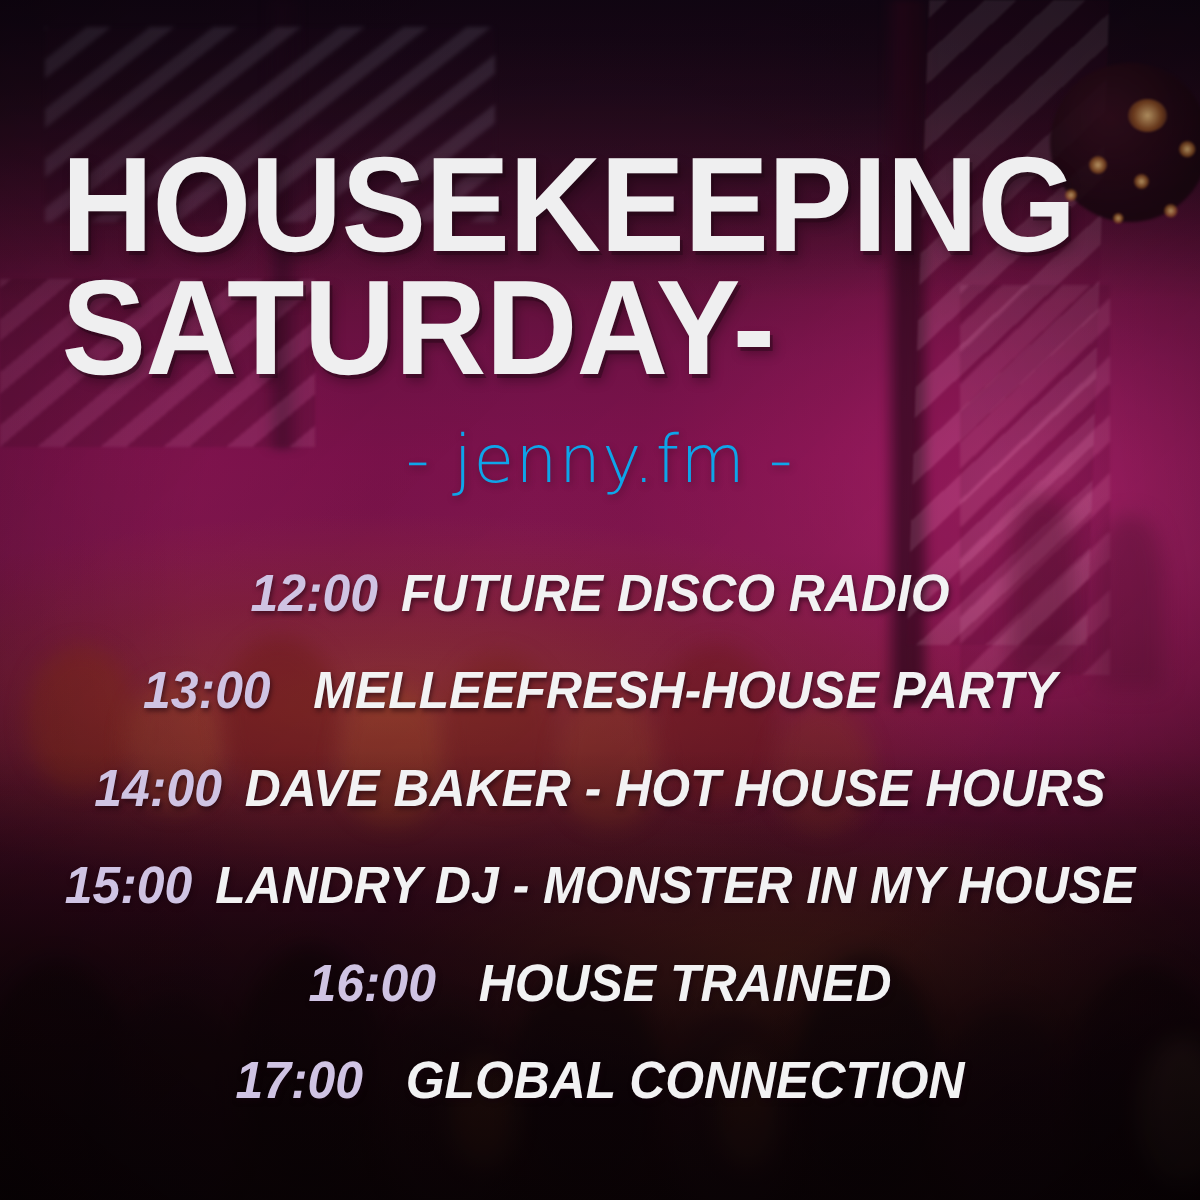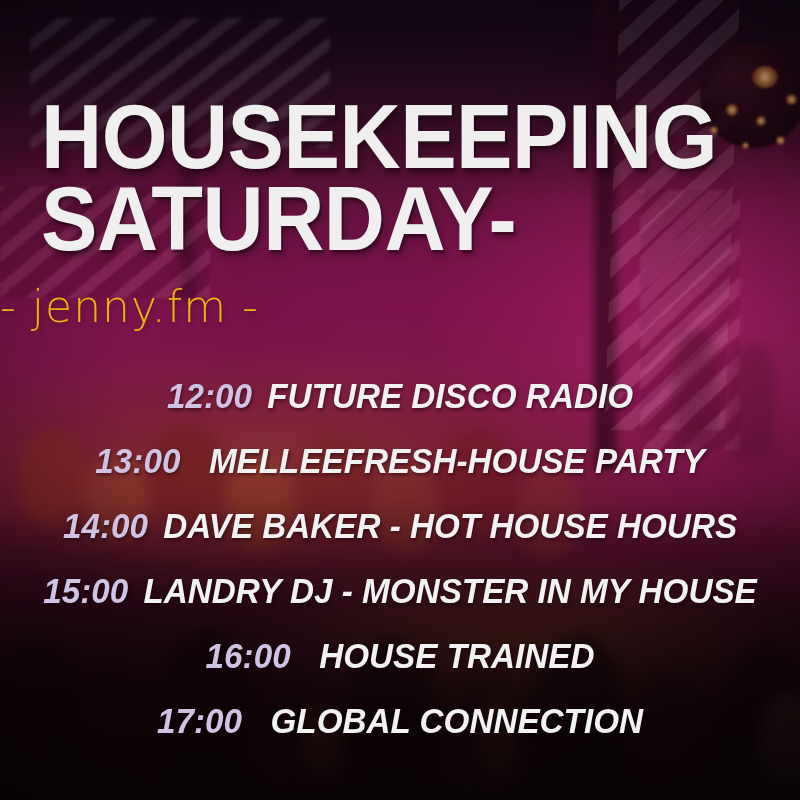--- a/index.html
+++ b/index.html
@@ -209,21 +209,22 @@
       2px 3px 0 rgba(30,4,18,0.38),
       3px 5px 7px rgba(20,2,12,0.35);
     white-space: nowrap;
   }
 
   .subtitle {
     position: absolute;
     top: 282px;
     left: 0;
     width: 100%;
-    color: #eab308;
+    text-align: center;
+    color: #0ea5e9;
     font-family: "DejaVu Sans", sans-serif;
     font-weight: 300;
     font-size: 44px;
     line-height: 50px;
     letter-spacing: 1px;
     text-shadow: 1px 2px 5px rgba(30,4,18,0.35);
     white-space: nowrap;
   }
 
   .schedule {

